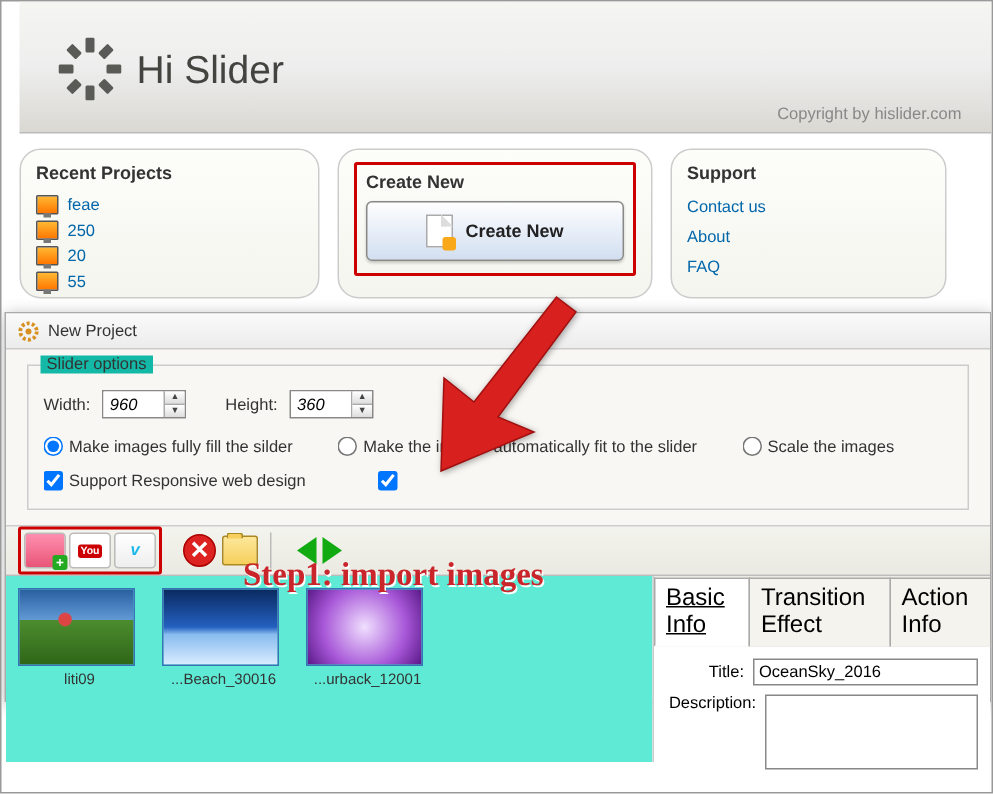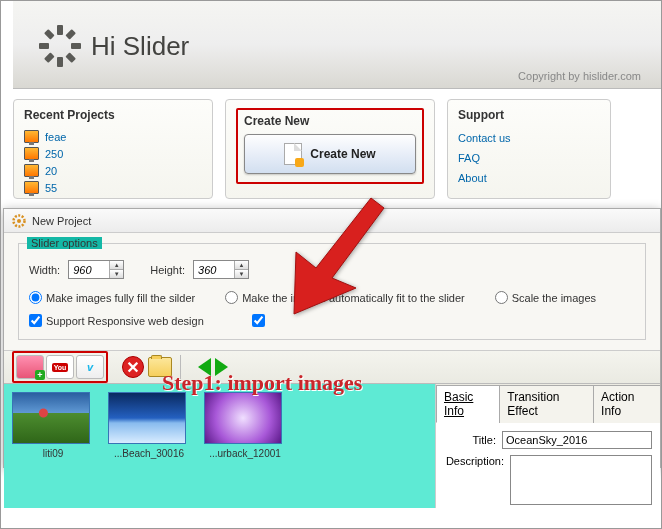--- a/index.html
+++ b/index.html
@@ -6,25 +6,25 @@
 body { width: 662px; height: 529px; background: #fff; position: relative; overflow: hidden; border: 1px solid #999; }
 
 .header { height: 88px; background: linear-gradient(#f5f5f2,#eeeeee,#d9d8d2); position: relative; border-bottom: 1px solid #bbb; margin-left: 12px; }
 .logo { position: absolute; left: 26px; top: 24px; display: flex; align-items: center; gap: 10px; }
 .logo-icon { width: 42px; height: 42px; position: relative; }
 .logo-icon svg { width: 42px; height: 42px; }
 .logo-text { font-size: 26px; color: #434340; font-weight: 300; }
 .copyright { position: absolute; right: 20px; bottom: 6px; font-size: 11px; color: #888; }
 
 .main-row { display: flex; gap: 12px; padding: 10px 12px; height: 120px; }
-.panel { background: linear-gradient(#fdfdfa,#f5f5ef); border: 1px solid #ccc; border-radius: 4px; padding: 8px 10px; position: relative; }
+.panel { background: linear-gradient(#fdfdfa,#f5f5ef); border: 1px solid #ccc; border-radius: 14px; padding: 8px 10px; position: relative; }
 .panel-title { font-size: 12px; font-weight: bold; color: #333; margin-bottom: 6px; }
 .recent { width: 200px; }
 .create { width: 210px; display: flex; flex-direction: column; align-items: center; }
-.support { width: 164px; }
+.support { width: 184px; }
 
 .project-item { display: flex; align-items: center; gap: 6px; font-size: 11px; color: #0066aa; padding: 2px 0; cursor: pointer; }
 .monitor { width: 15px; height: 13px; background: linear-gradient(#ffb833,#ff7700); border: 1px solid #555; border-radius: 1px; position: relative; }
 .monitor::after { content: ""; position: absolute; bottom: -3px; left: 4px; width: 5px; height: 3px; background: #777; }
 
 .create-outline { border: 2px solid #c00; padding: 4px 6px 8px; border-radius: 2px; width: 100%; }
 .create-btn { margin-top: 6px; height: 40px; background: linear-gradient(#fefefe,#e8eef8,#d2dff0); border: 1px solid #888; border-radius: 4px; display: flex; align-items: center; justify-content: center; gap: 8px; font-weight: bold; font-size: 12px; color: #222; cursor: pointer; box-shadow: 0 1px 2px rgba(0,0,0,.2); }
 .doc-icon { width: 18px; height: 22px; background: #fff; border: 1px solid #aaa; position: relative; }
 .doc-icon::before { content: ""; position: absolute; right: -1px; top: -1px; border: 4px solid transparent; border-left-color: #ddd; border-bottom-color: #ddd; }
 .doc-icon::after { content: ""; position: absolute; bottom: -3px; right: -3px; width: 9px; height: 9px; background: #f8a818; border-radius: 2px; }
@@ -68,21 +68,21 @@
 .bottom { display: flex; height: 124px; }
 .thumbs { flex: 1; background: #5eead4; padding: 8px; display: flex; gap: 14px; overflow: hidden; }
 .thumb { width: 82px; text-align: center; font-size: 10px; color: #333; }
 .timg { width: 78px; height: 52px; border: 1px solid #3874b5; margin-bottom: 4px; }
 .t1 { background: radial-gradient(circle at 40% 40%, #d44 4px, transparent 5px), linear-gradient(#2a5fa0,#6099d4 40%,#4c8c2f 41%,#2f6618); }
 .t2 { background: linear-gradient(180deg,#0a2a60,#2460c0 50%,#88bbee 60%,#d8ecff); }
 .t3 { background: radial-gradient(circle at 50% 50%, #f0dfff, #a858d8 60%, #5a1888); }
 
 .info { width: 225px; border-left: 1px solid #ccc; background: #f4f3ed; font-size: 11px; }
 .tabs { display: flex; border-bottom: 1px solid #aaa; background: #ecebe3; }
-.tab { padding: 4px 7px; border: 1px solid #aaa; border-bottom: none; background: #f4f3ed; margin-right: -1px; cursor: pointer; font-size: 12px; position: relative; top: 1px; }
+.tab { padding: 4px 7px; border: 1px solid #aaa; border-bottom: none; background: #f4f3ed; margin-right: -1px; cursor: pointer; font-size: 16px; position: relative; top: 1px; }
 .tab.active { background: #fff; font-weight: normal; border-bottom: 1px solid #fff; }
 .tab.active span{ text-decoration: underline; }
 .info-body { padding: 8px; background: #fff; height: 92px; }
 .info-row { display: flex; align-items: center; gap: 6px; margin-bottom: 6px; }
 .info-row label { width: 60px; text-align: right; }
 .info-row input { flex: 1; border: 1px solid #888; font-size: 11px; padding: 2px 3px; height: 18px; }
 .info-row.desc { align-items: flex-start; }
 .info-row textarea { flex: 1; border: 1px solid #888; font-size: 11px; padding: 2px 3px; height: 50px; resize: none; }
 
 .step-label { position: absolute; left: 161px; top: 369px; font-family: Georgia, serif; font-size: 22px; font-weight: bold; color: #c9252b; text-shadow: 1px 1px 0 #fff; z-index: 50; }
@@ -140,22 +140,22 @@
       <div class="create-btn">
         <div class="doc-icon"></div>
         <span>Create New</span>
       </div>
     </div>
   </div>
 
   <div class="panel support">
     <div class="panel-title">Support</div>
     <a class="support-link">Contact us</a>
+    <a class="support-link">About</a>
     <a class="support-link">FAQ</a>
-    <a class="support-link">About</a>
   </div>
 </div>
 
 <div class="red-arrow">
   <svg width="120" height="130">
       <polygon points="95,8 108,18 56,88 80,98 18,124 20,62 40,78" fill="#d8201e" stroke="#a01010" stroke-width="1"></polygon>
     </svg>
 </div>
 
 <div class="dialog">

